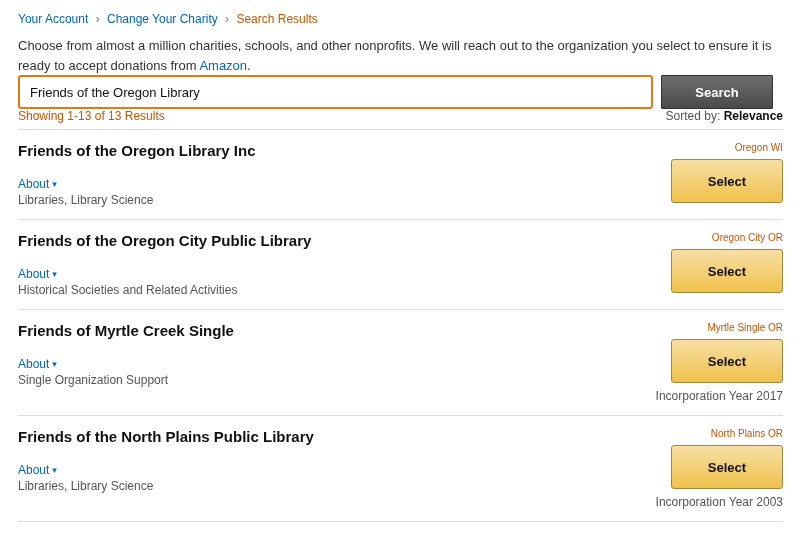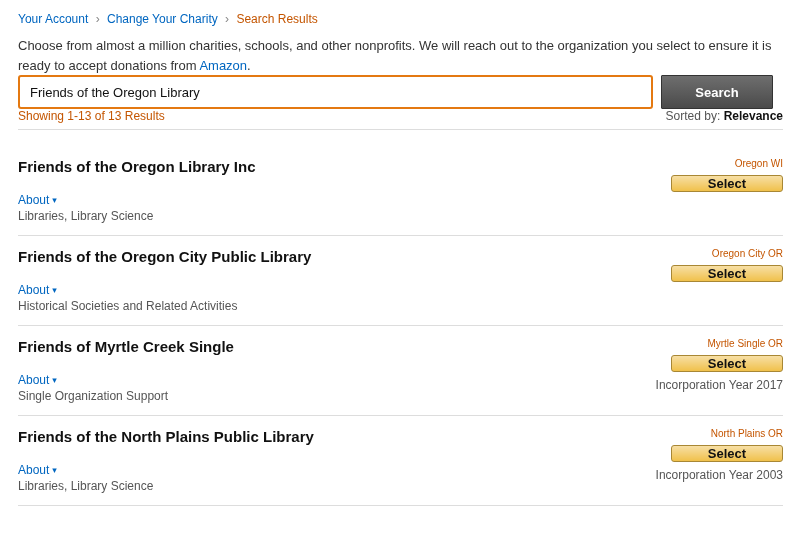--- a/index.html
+++ b/index.html
@@ -65,21 +65,21 @@
       min-width: 112px;
     }
 
     
     .results-meta {
       display: flex;
       justify-content: space-between;
       align-items: center;
       font-size: 12px;
       color: #555;
-      margin-bottom: 16px;
+      margin-bottom: 0;
       padding-bottom: 6px;
       border-bottom: 1px solid #ddd;
     }
     .results-meta .sorted-by {
       color: #555;
     }
     .results-meta .sorted-by strong {
       color: #111;
     }
 
@@ -127,21 +127,21 @@
     .category {
       font-size: 12px;
       color: #555;
     }
     .location {
       font-size: 10px;
       color: #c45500;
       text-align: right;
     }
     .select-button {
-      height: 17px;
+      height: 44px;
       padding: 0 18px;
       background: linear-gradient(to bottom, #f7dfa5, #f0c14b);
       color: #111;
       font-size: 13px;
       font-weight: bold;
       border: 1px solid #a88734;
       border-radius: 3px;
       cursor: pointer;
       white-space: nowrap;
       min-width: 112px;

